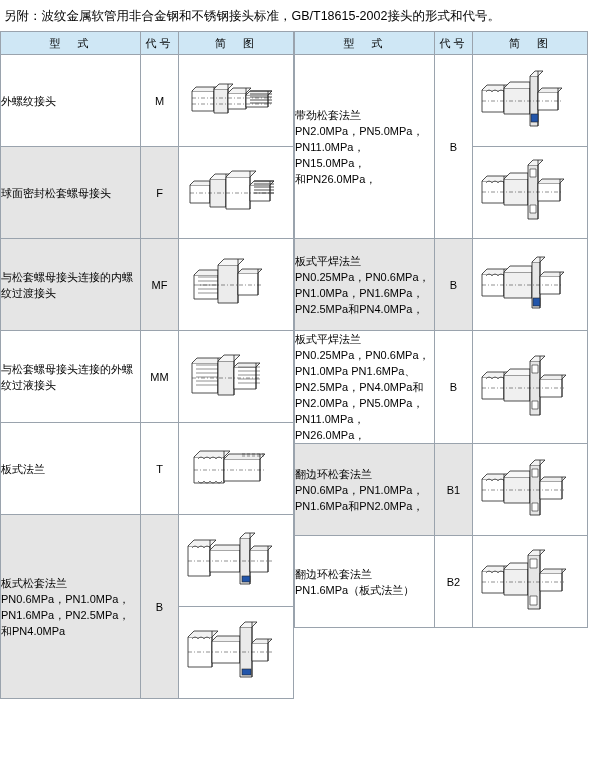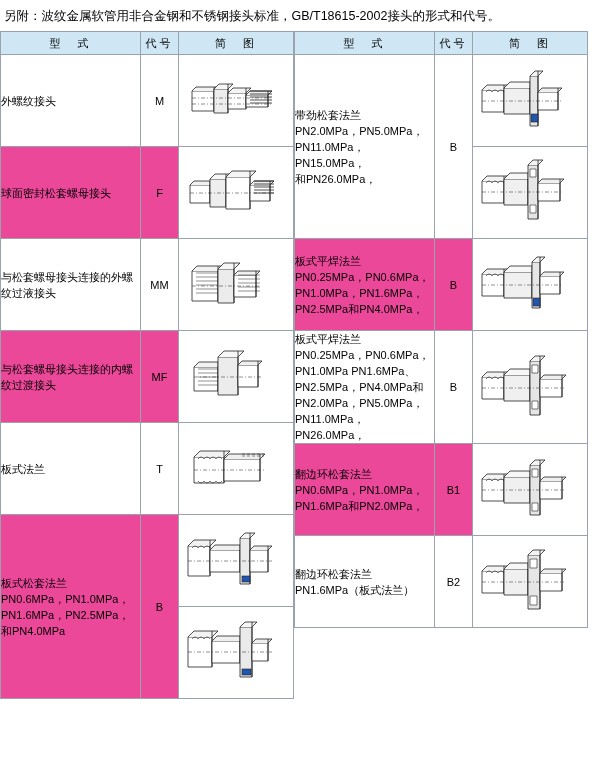--- a/index.html
+++ b/index.html
@@ -67,21 +67,21 @@
   }
   .cell-code {
     text-align: center;
     font-size: 12px;
   }
   .cell-fig {
     text-align: center;
     padding: 0;
   }
   .yellow {
-    background: #ec4899;
+    background: #e5e5e5;
   }
   .white {
     background: #ffffff;
   }
   svg {
     display: block;
     margin: 0 auto;
   }
 </style>
 </head>
@@ -155,59 +155,59 @@
                     <path d="M70 36 l4 -4 h20 l-4 4" fill="#efefef"></path>
                     <path d="M90 32 v16 l0 4"></path>
                     <path d="M74 32 h20 M74 35 h20 M74 38 h20 M74 41 h20 M74 44 h20"></path>
                     <path d="M10 44 h84" stroke-dasharray="4 2 1 2" stroke-width="0.5"></path>
                   </g>
                 </svg>
               </td>
             </tr>
 
             <tr style="height:92px;">
+              <td class="cell-name center-v yellow">与松套螺母接头连接的内螺纹过渡接头</td>
+              <td class="cell-code yellow">MF</td>
+              <td class="cell-fig white">
+                <svg width="112" height="88" viewBox="0 0 112 88">
+                  <g fill="none" stroke="#222" stroke-width="0.8">
+                    <path d="M14 34 h24 v24 h-24 z" fill="#fff"></path>
+                    <path d="M14 34 l5 -5 h24 l-5 5" fill="#f2f2f2"></path>
+                    <path d="M38 29 v24 l0 5"></path>
+                    <path d="M18 36 h24 M18 40 h24 M18 44 h24 M18 48 h24 M18 52 h24" stroke-width="0.5"></path>
+                    <path d="M38 24 h20 v38 h-20 z" fill="#ececec"></path>
+                    <path d="M38 24 l6 -6 h20 l-6 6" fill="#f6f6f6"></path>
+                    <path d="M58 18 v38 l0 6"></path>
+                    <path d="M58 32 h20 v22 h-20 z" fill="#fff"></path>
+                    <path d="M58 32 l4 -4 h20 l-4 4" fill="#efefef"></path>
+                    <path d="M78 28 v22 l0 4"></path>
+                    <path d="M14 44 h68" stroke-dasharray="4 2 1 2" stroke-width="0.5"></path>
+                  </g>
+                </svg>
+              </td>
+            </tr>
+
+            <tr style="height:92px;">
               <td class="cell-name center-v white">与松套螺母接头连接的外螺纹过液接头</td>
               <td class="cell-code white">MM</td>
               <td class="cell-fig white">
                 <svg width="112" height="88" viewBox="0 0 112 88">
                   <g fill="none" stroke="#222" stroke-width="0.8">
                     <path d="M12 30 h26 v30 h-26 z" fill="#fff"></path>
                     <path d="M12 30 l5 -5 h26 l-5 5" fill="#f2f2f2"></path>
                     <path d="M38 25 v30 l0 5"></path>
                     <path d="M16 32 h26 M16 36 h26 M16 40 h26 M16 44 h26 M16 48 h26 M16 52 h26" stroke-width="0.5"></path>
                     <path d="M38 28 h16 v34 h-16 z" fill="#ececec"></path>
                     <path d="M38 28 l6 -6 h16 l-6 6" fill="#f6f6f6"></path>
                     <path d="M54 22 v34 l0 6"></path>
                     <path d="M54 34 h22 v22 h-22 z" fill="#fff"></path>
                     <path d="M54 34 l4 -4 h22 l-4 4" fill="#efefef"></path>
                     <path d="M76 30 v22 l0 4"></path>
                     <path d="M58 34 h22 M58 38 h22 M58 42 h22 M58 46 h22 M58 50 h22" stroke-width="0.5"></path>
                     <path d="M12 45 h68" stroke-dasharray="4 2 1 2" stroke-width="0.5"></path>
-                  </g>
-                </svg>
-              </td>
-            </tr>
-
-            <tr style="height:92px;">
-              <td class="cell-name center-v yellow">与松套螺母接头连接的内螺纹过渡接头</td>
-              <td class="cell-code yellow">MF</td>
-              <td class="cell-fig white">
-                <svg width="112" height="88" viewBox="0 0 112 88">
-                  <g fill="none" stroke="#222" stroke-width="0.8">
-                    <path d="M14 34 h24 v24 h-24 z" fill="#fff"></path>
-                    <path d="M14 34 l5 -5 h24 l-5 5" fill="#f2f2f2"></path>
-                    <path d="M38 29 v24 l0 5"></path>
-                    <path d="M18 36 h24 M18 40 h24 M18 44 h24 M18 48 h24 M18 52 h24" stroke-width="0.5"></path>
-                    <path d="M38 24 h20 v38 h-20 z" fill="#ececec"></path>
-                    <path d="M38 24 l6 -6 h20 l-6 6" fill="#f6f6f6"></path>
-                    <path d="M58 18 v38 l0 6"></path>
-                    <path d="M58 32 h20 v22 h-20 z" fill="#fff"></path>
-                    <path d="M58 32 l4 -4 h20 l-4 4" fill="#efefef"></path>
-                    <path d="M78 28 v22 l0 4"></path>
-                    <path d="M14 44 h68" stroke-dasharray="4 2 1 2" stroke-width="0.5"></path>
                   </g>
                 </svg>
               </td>
             </tr>
 
             <tr style="height:92px;">
               <td class="cell-name center-v white">板式法兰</td>
               <td class="cell-code white">T</td>
               <td class="cell-fig white">
                 <svg width="112" height="88" viewBox="0 0 112 88">

